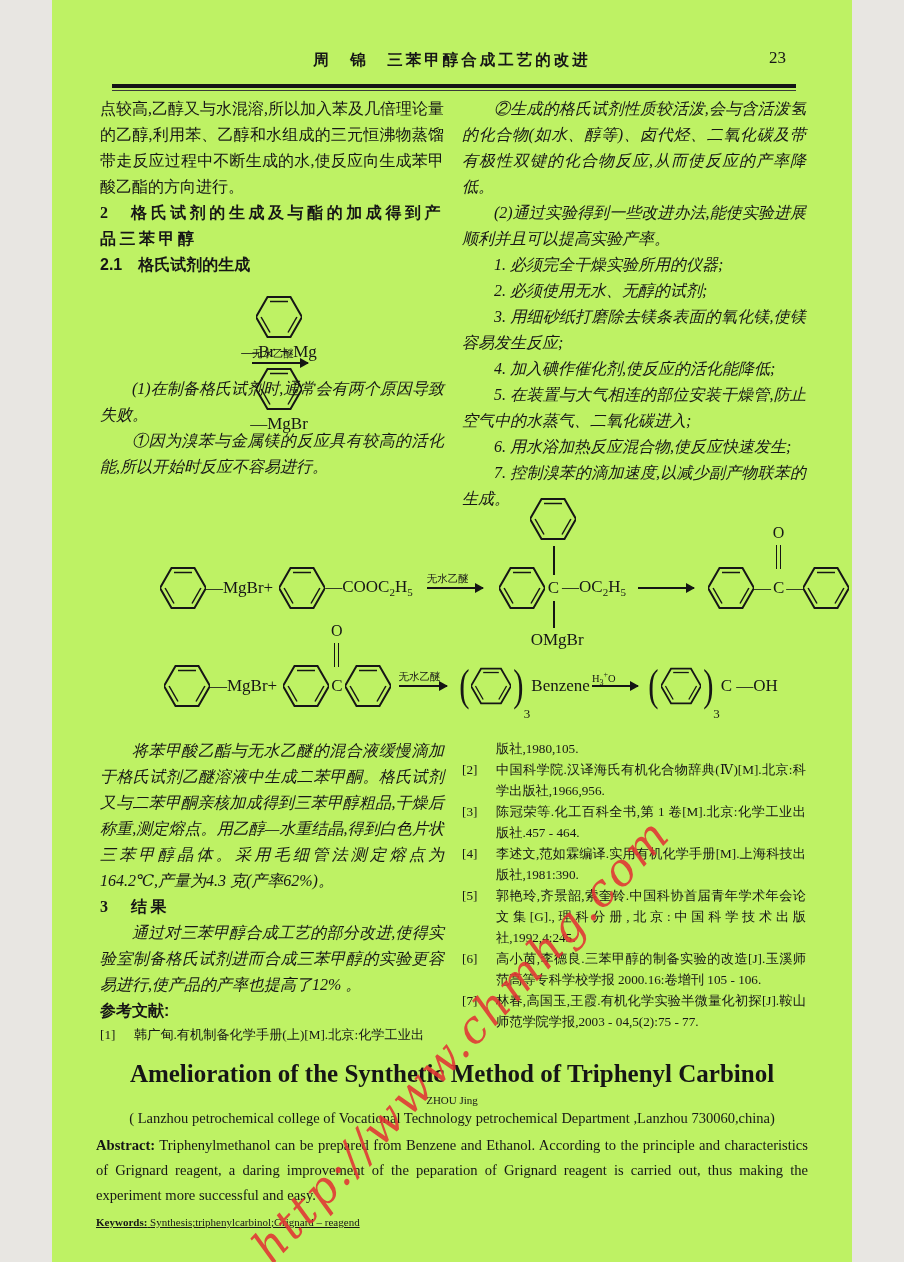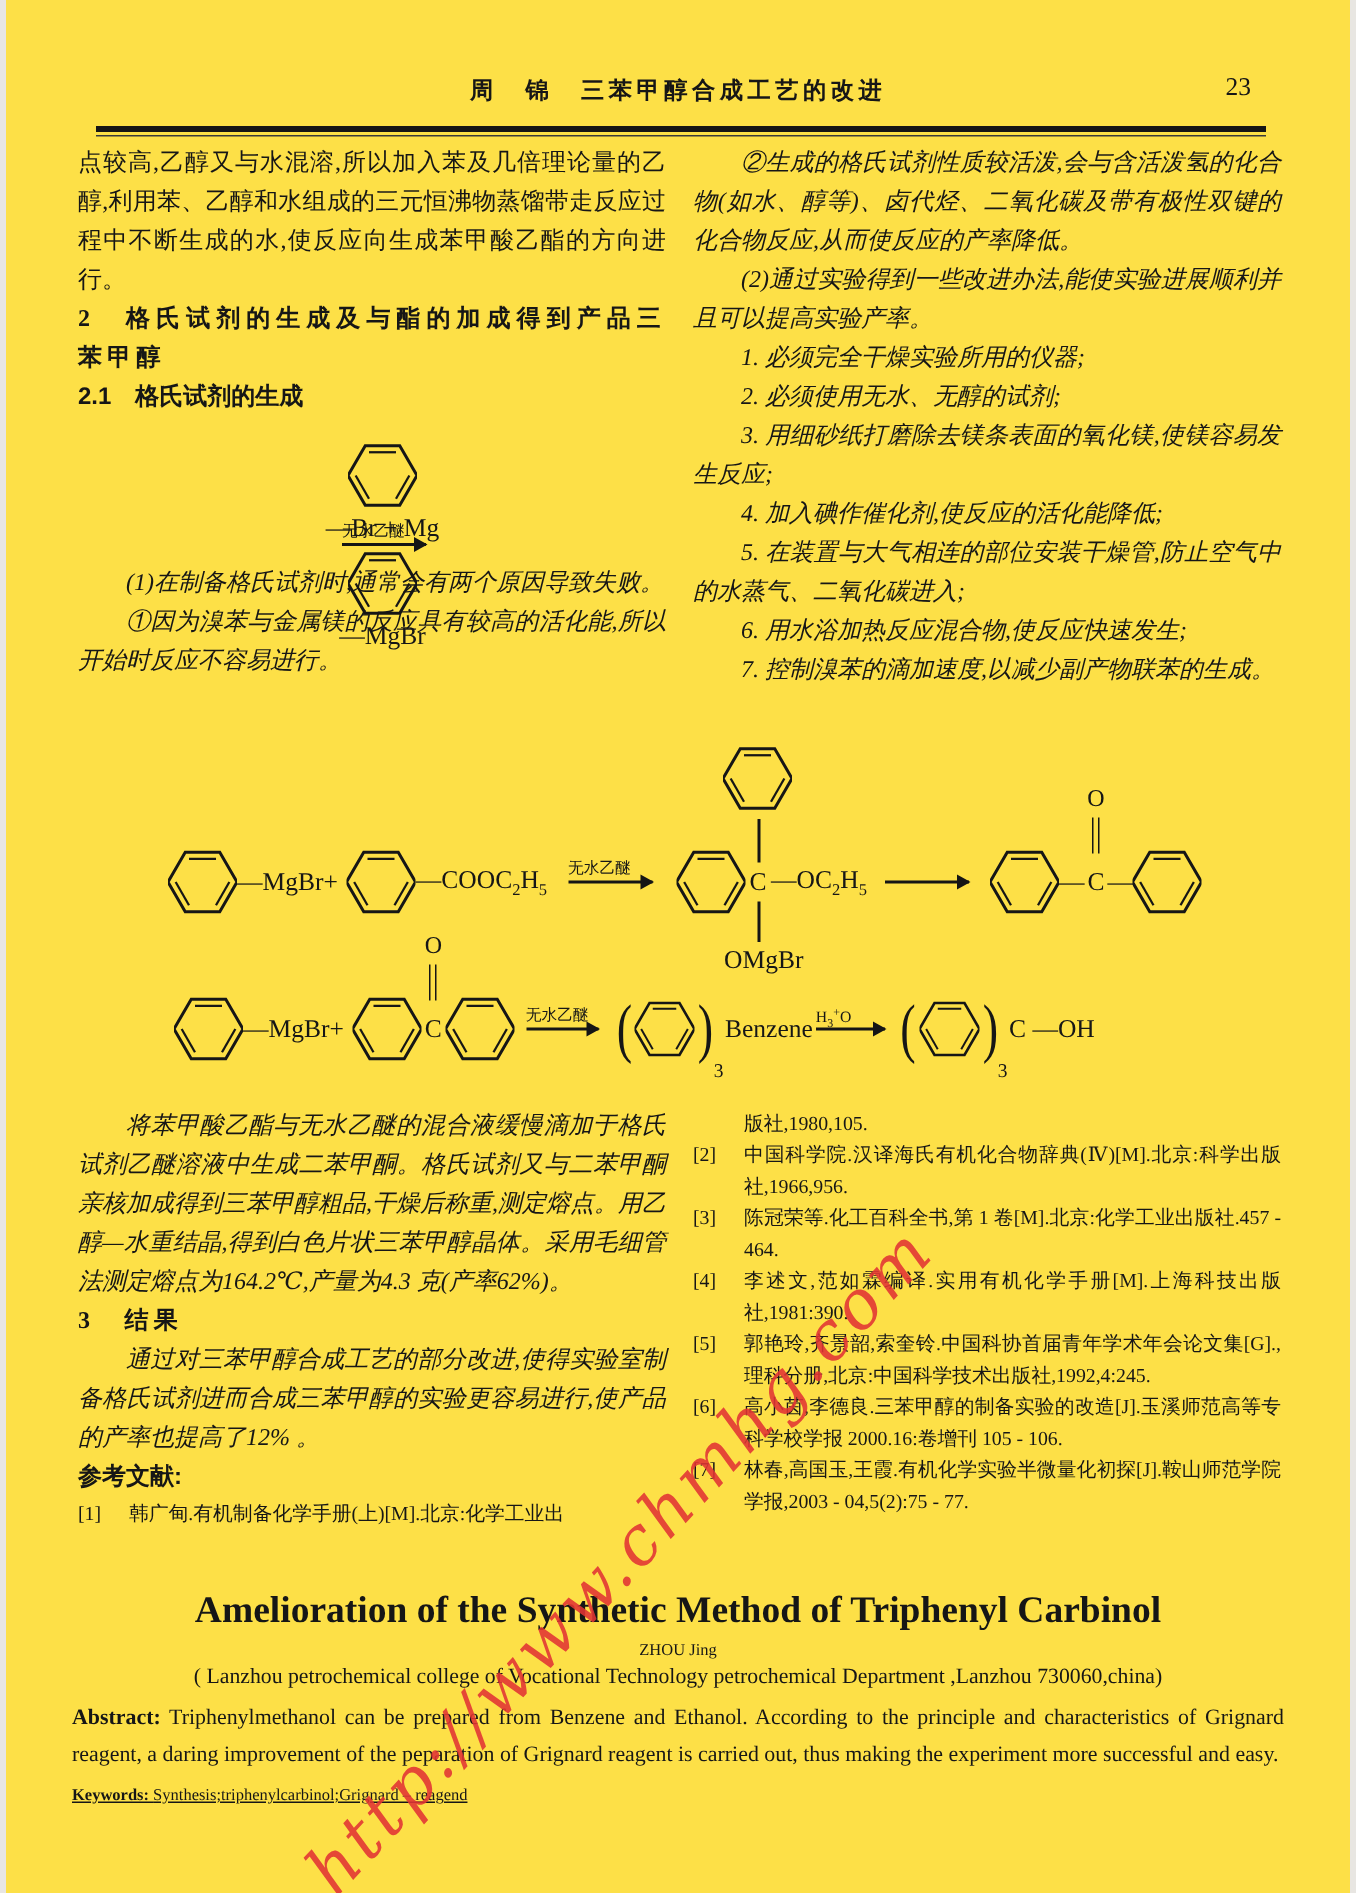--- a/index.html
+++ b/index.html
@@ -1,16 +1,16 @@
 <!DOCTYPE html>
 <html><head>
 <meta charset="utf-8">
 <style>
   html,body{margin:0;padding:0;background:#e8e6e2;}
-  .page{position:relative;width:896px;height:1262px;margin:0 auto;background:#fde047;
+  .page{position:relative;width:800px;height:1262px;margin:0 auto;background:#bef264;
         font-family:"Liberation Serif","DejaVu Serif",serif;color:#161616;overflow:hidden;}
 
   
   .running-title{position:absolute;top:50px;left:0;right:0;text-align:center;
                  font-size:15.5px;letter-spacing:3px;font-weight:bold;}
   .page-number{position:absolute;top:48px;right:66px;font-size:17px;}
   .rule-thick{position:absolute;left:60px;right:56px;top:84px;height:3.5px;background:#151515;}
   .rule-thin{position:absolute;left:60px;right:56px;top:90px;height:1px;background:#3a3a3a;}
 
   

